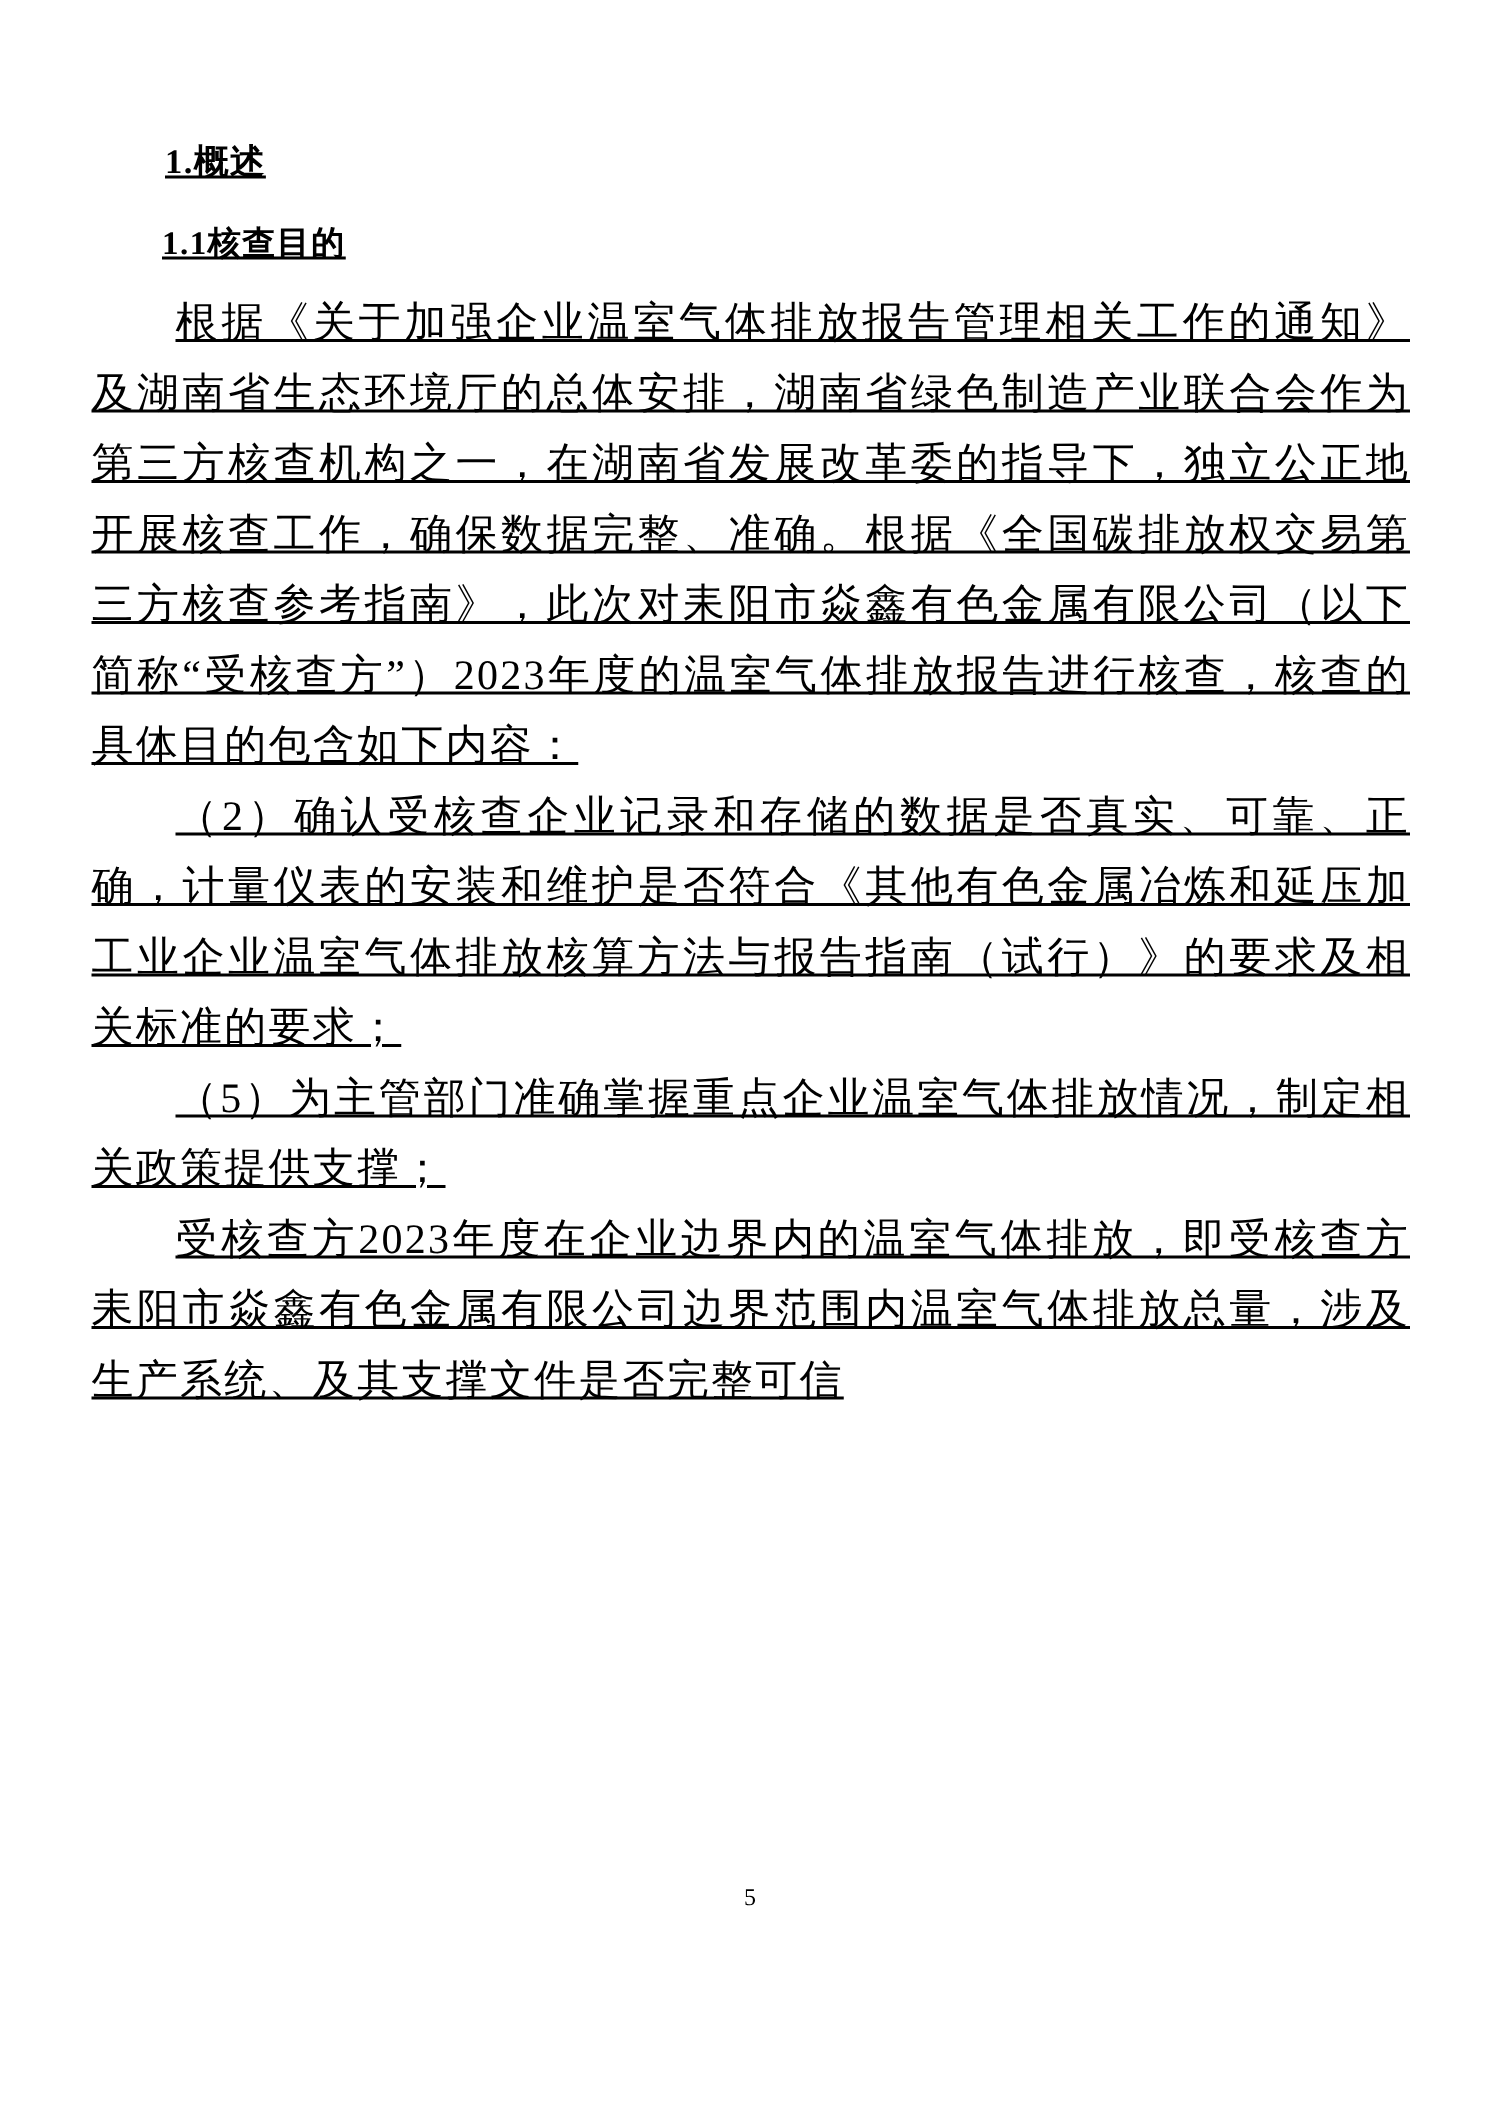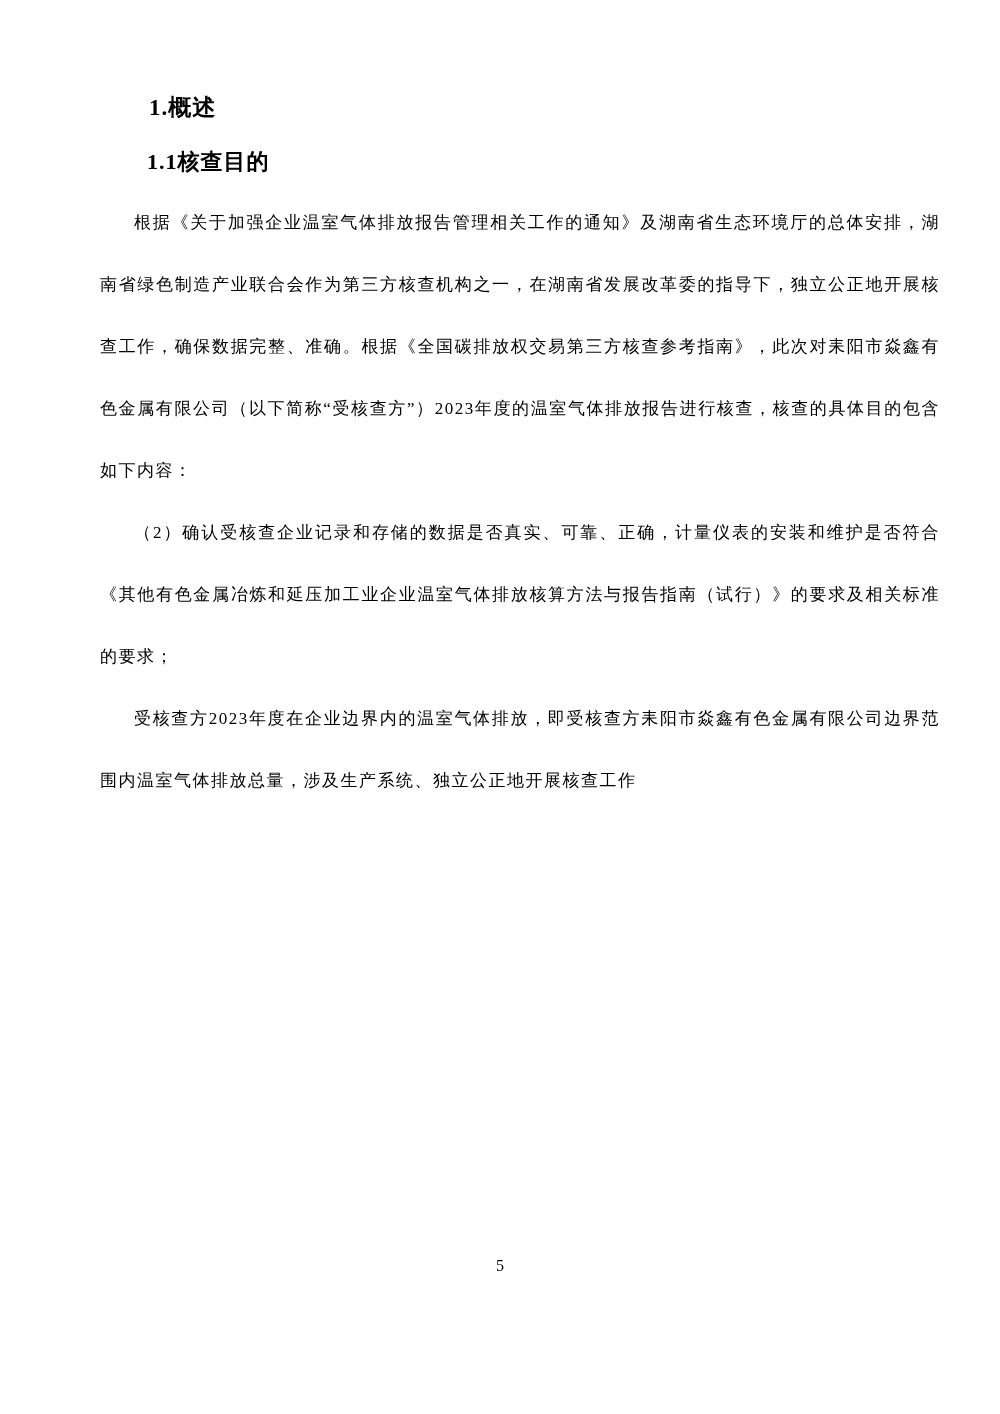--- a/index.html
+++ b/index.html
@@ -13,21 +13,22 @@
     height: 1414px;
     position: relative;
     font-family: "Liberation Serif", serif;
     color: #000000;
     overflow: hidden;
   }
   .page {
     position: relative;
     width: 1000px;
     height: 1238px;
-    padding: 92px 60px 0 100px;
+    padding: 92px 60px 0 61px;
+    text-decoration: underline;
   }
   .h1 {
     font-size: 23px;
     font-weight: bold;
     line-height: 32px;
     margin: 0 0 22px 49px;
     letter-spacing: 1px;
   }
   .h2 {
     font-size: 22px;
@@ -37,22 +38,22 @@
     letter-spacing: 1px;
   }
   .h2-scope {
     margin: 0 0 2px 69px;
   }
   .h2-scope .scope-label {
     margin-left: 0.65em;
     letter-spacing: 3px;
   }
   .body-para {
-    font-size: 17px;
-    line-height: 62px;
+    font-size: 28px;
+    line-height: 47px;
     margin: 0;
     text-indent: 2em;
     text-align: justify;
     text-justify: inter-ideograph;
     letter-spacing: 1.5px;
   }
   .page-footer {
     position: absolute;
     top: 1256px;
     left: 0;
@@ -71,22 +72,23 @@
 
   <h2 class="h2">1.1核查目的</h2>
 
   <p class="body-para">根据《关于加强企业温室气体排放报告管理相关工作的通知》及湖南省生态环境厅的总体安排，湖南省绿色制造产业联合会作为第三方核查机构之一，在湖南省发展改革委的指导下，独立公正地开展核查工作，确保数据完整、准确。根据《全国碳排放权交易第三方核查参考指南》，此次对耒阳市焱鑫有色金属有限公司（以下简称“受核查方”）2023年度的温室气体排放报告进行核查，核查的具体目的包含如下内容：</p>
 
 
   <p class="body-para">（2）确认受核查企业记录和存储的数据是否真实、可靠、正确，计量仪表的安装和维护是否符合《其他有色金属冶炼和延压加工业企业温室气体排放核算方法与报告指南（试行）》的要求及相关标准的要求；</p>
 
 
 
+  <p class="body-para">（5）为主管部门准确掌握重点企业温室气体排放情况，制定相关政策提供支撑；</p>
 
 
 
-  <p class="body-para">受核查方2023年度在企业边界内的温室气体排放，即受核查方耒阳市焱鑫有色金属有限公司边界范围内温室气体排放总量，涉及生产系统、独立公正地开展核查工作</p>
+  <p class="body-para">受核查方2023年度在企业边界内的温室气体排放，即受核查方耒阳市焱鑫有色金属有限公司边界范围内温室气体排放总量，涉及生产系统、及其支撑文件是否完整可信</p>
 
   <div class="page-footer">
     <span>5</span>
   </div>
 
 </div>
 
 </body></html>

